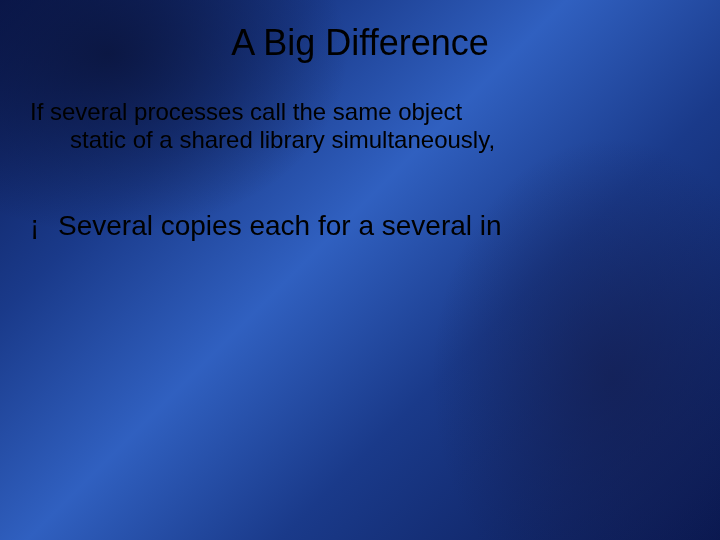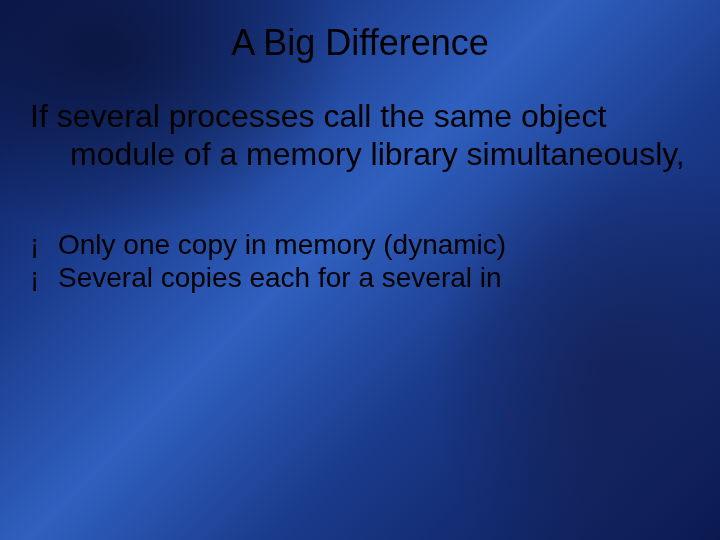--- a/index.html
+++ b/index.html
@@ -21,21 +21,21 @@
   }
   .title {
     text-align: center;
     font-size: 36px;
     font-weight: normal;
     color: #000;
     margin-bottom: 34px;
     margin-top: 4px;
   }
   .intro {
-    font-size: 32px;
+    font-size: 24px;
     line-height: 1.18;
     color: #000;
     margin-bottom: 54px;
     padding-left: 0;
     text-indent: 0;
   }
   .intro-line2 {
     display: block;
     padding-left: 40px;
   }
@@ -65,24 +65,21 @@
   }
 </style>
 </head>
 <body>
 
 <div class="slide">
   <h1 class="title">A Big Difference</h1>
 
   <p class="intro">
     <span>If several processes call the same object</span>
-    <span class="intro-line2">module of a memory library simultaneously,</span>
+    <span class="intro-line2">static of a shared library simultaneously,</span>
   </p>
 
   <ul class="bullets">
-    <li>
-      <span>Only one copy in memory (dynamic)</span>
-    </li>
     <li>
       <span>Several copies each for a several in</span>
     </li>
   </ul>
 </div>
 
 </body></html>

